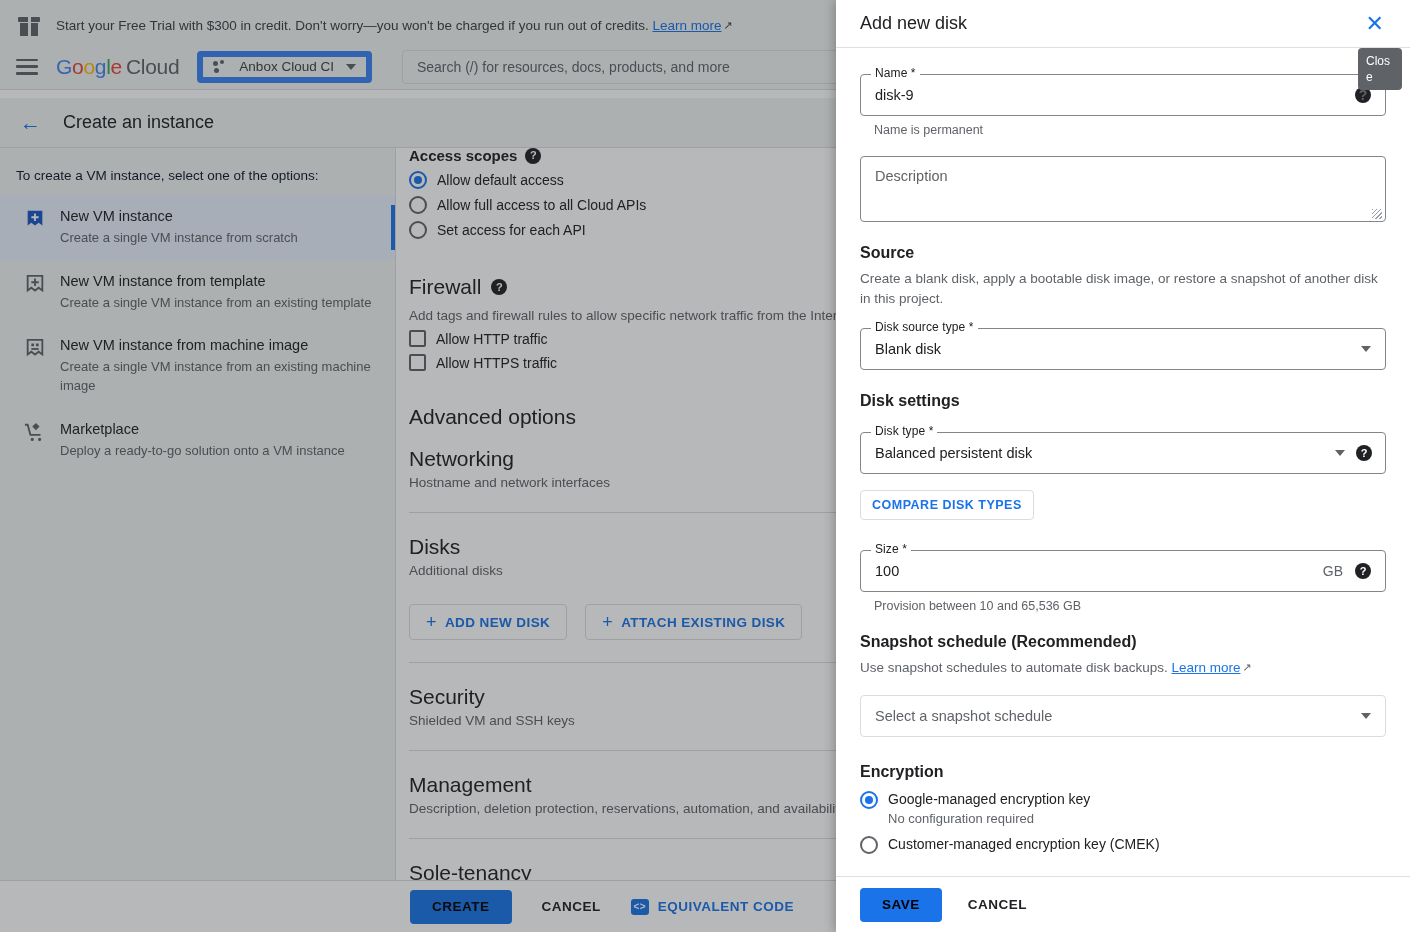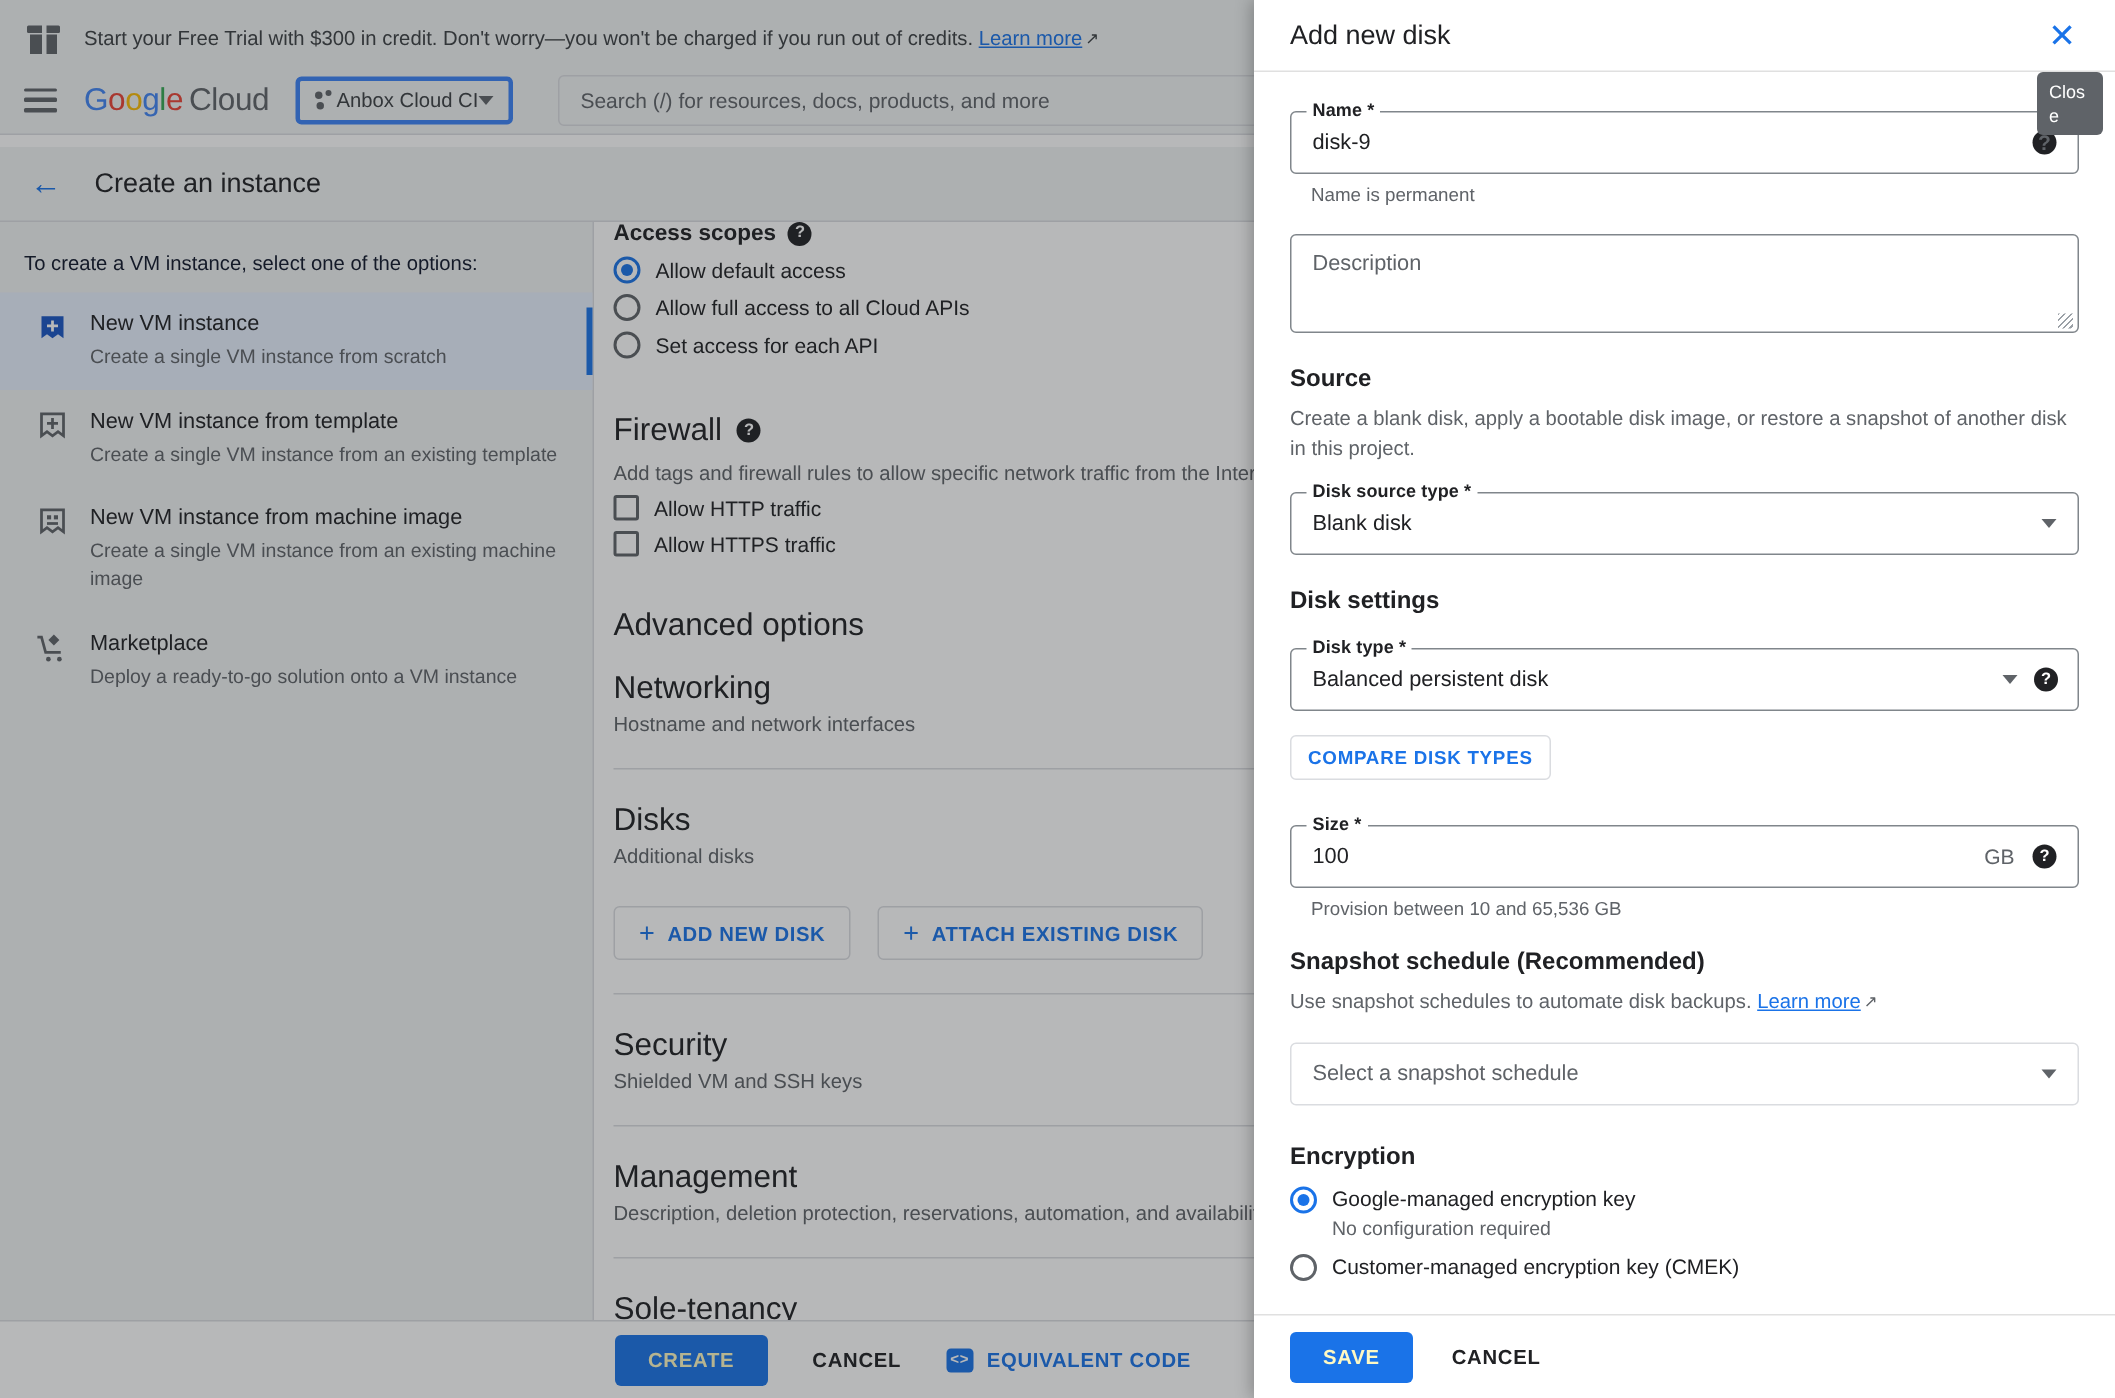--- a/index.html
+++ b/index.html
@@ -32,22 +32,22 @@
     display: flex; align-items: center; padding: 0 16px;
   }
   .hamburger { width: 22px; height: 16px; margin-right: 18px; display: flex; flex-direction: column; justify-content: space-between; cursor: pointer; }
   .hamburger span { display: block; height: 2.5px; background: #5f6368; border-radius: 1px; }
   .gcloud-logo { font-size: 21px; letter-spacing: -0.3px; margin-right: 18px; white-space: nowrap; }
   .gcloud-logo .g1 { color: #4285f4; } .gcloud-logo .g2 { color: #ea4335; }
   .gcloud-logo .g3 { color: #fbbc05; } .gcloud-logo .g4 { color: #4285f4; }
   .gcloud-logo .g5 { color: #34a853; } .gcloud-logo .g6 { color: #ea4335; }
   .gcloud-logo .cloud-word { color: #5f6368; margin-left: 4px; }
   .project-chip {
-    height: 32px; border: 3px solid #3b82f6; border-radius: 4px; background: #f1f3f4;
-    display: flex; align-items: center; gap: 0; padding: 0 10px; font-size: 13.5px; color: #3c4043;
+    height: 32px; border: 6px solid #3b82f6; border-radius: 4px; background: #f1f3f4;
+    display: flex; align-items: center; gap: 12px; padding: 0 10px; font-size: 13.5px; color: #3c4043;
     cursor: pointer;
   }
   .proj-dots { width: 14px; height: 14px; position: relative; flex: none; }
   .proj-dots i { position: absolute; background: #5f6368; border-radius: 50%; display: block; }
   .proj-dots i:nth-child(1) { width: 5px; height: 5px; left: 0; top: 1px; }
   .proj-dots i:nth-child(2) { width: 4px; height: 4px; left: 7px; top: 0px; }
   .proj-dots i:nth-child(3) { width: 5px; height: 5px; left: 1px; top: 8px; }
   .caret { width: 0; height: 0; border-left: 5px solid transparent; border-right: 5px solid transparent; border-top: 6px solid #5f6368; }
   .search-box {
     margin-left: 30px; height: 34px; flex: 1; max-width: 900px;
@@ -101,21 +101,21 @@
   }
   .disk-btn.flat { border-color: transparent; background: transparent; }
   .plus { font-size: 18px; font-weight: normal; line-height: 1; }
 
   .action-bar {
     position: absolute; left: 0; bottom: 0; width: 1410px; height: 52px;
     background: #fff; border-top: 1px solid #dadce0;
     display: flex; align-items: center; gap: 18px; padding-left: 410px;
   }
   .btn-primary {
-    height: 34px; padding: 0 22px; background: #1a73e8; color: #fef9c3; border: none; border-radius: 4px;
+    height: 34px; padding: 0 22px; background: #1a73e8; color: #000000; border: none; border-radius: 4px;
     font-size: 13.5px; font-weight: bold; letter-spacing: .5px; cursor: pointer;
     font-family: "Liberation Sans", sans-serif;
   }
   .btn-text {
     height: 34px; padding: 0 12px; background: transparent; border: none; color: #202124;
     font-size: 13.5px; font-weight: bold; letter-spacing: .5px; cursor: pointer;
     font-family: "Liberation Sans", sans-serif;
   }
   .btn-link {
     display: inline-flex; align-items: center; gap: 9px; color: #1a73e8;
@@ -156,21 +156,21 @@
 
   
   .field { position: relative; margin-top: 4px; }
   .field .outline {
     border: 1px solid #80868b; border-radius: 4px; height: 42px;
     display: flex; align-items: center; padding: 0 14px;
   }
   .field .outline.tall { height: 66px; align-items: flex-start; padding-top: 11px; }
   .field .flabel {
     position: absolute; left: 11px; top: -8px; background: #fff; padding: 0 4px;
-    font-size: 12px; font-weight: bold; color: #202124; letter-spacing: .1px;
+    font-size: 12px; font-weight: normal; color: #202124; letter-spacing: .1px;
   }
   .field .fval { font-size: 14.5px; color: #202124; }
   .field .fph { font-size: 14.5px; color: #5f6368; }
   .field .suffix { margin-left: auto; font-size: 14px; color: #5f6368; }
   .field .sel-caret { margin-left: auto; width: 0; height: 0;
     border-left: 5px solid transparent; border-right: 5px solid transparent; border-top: 6px solid #5f6368; }
   .field-row { display: flex; align-items: center; gap: 12px; }
   .field-row .field { flex: 1; }
   .hint { font-size: 12.5px; color: #5f6368; margin: 7px 0 0 14px; }
   .resize-grip { position: absolute; right: 4px; bottom: 3px; width: 10px; height: 10px;

